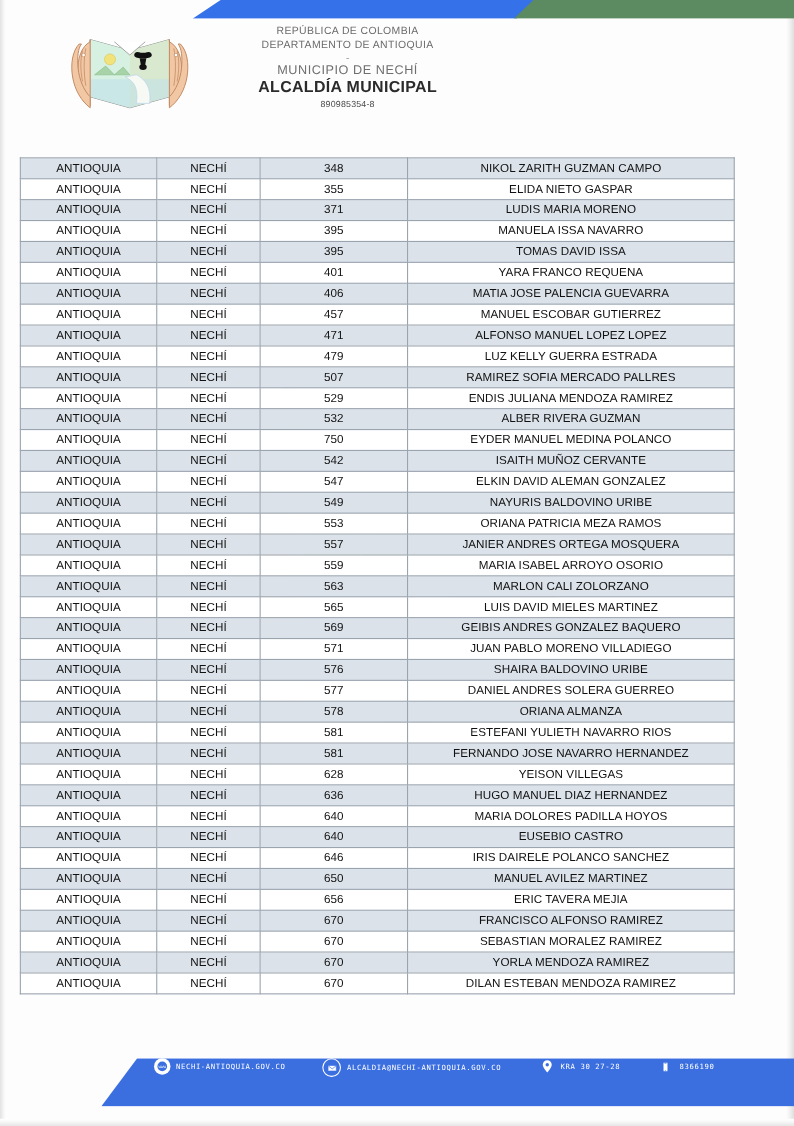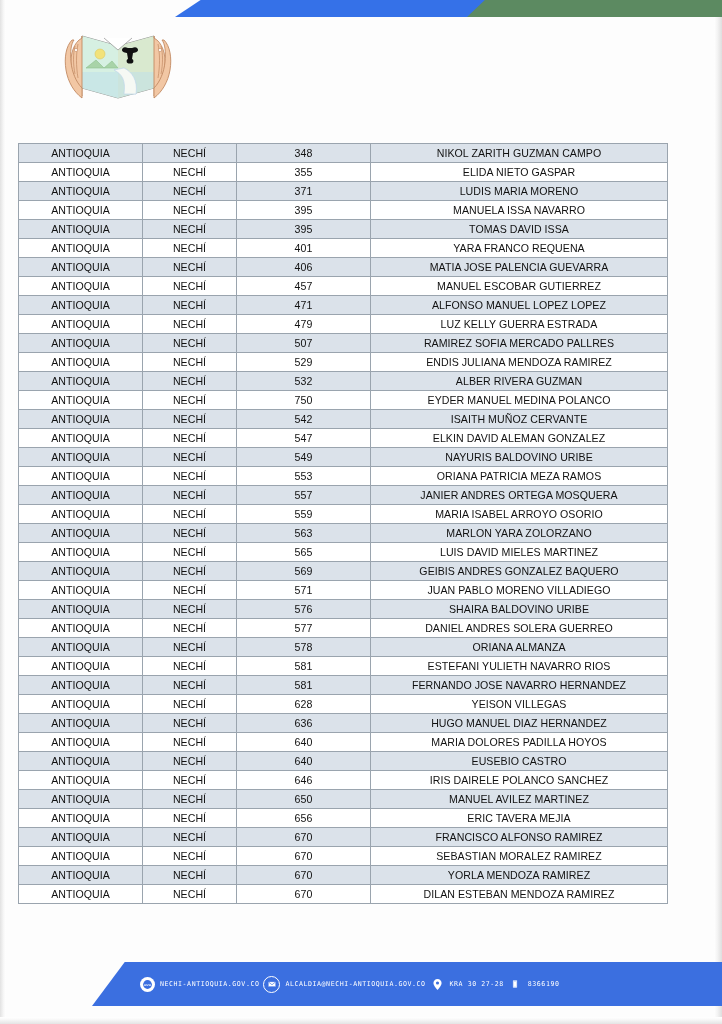--- a/index.html
+++ b/index.html
@@ -184,22 +184,22 @@
     width: 630px;
     height: 44px;
     background: #3b6fe0;
     clip-path: polygon(5.2% 0, 100% 0, 100% 100%, 0% 100%);
   }
   .footer-items {
     position: absolute;
     left: 140px; top: 0;
     height: 44px;
     display: flex;
-    align-items: center;
-    gap: 4px;
+    align-items: flex-start;
+    gap: 34px;
   }
   .f-item {
     display: flex;
     align-items: center;
     gap: 5px;
   }
   .f-icon {
     width: 15px;
     height: 15px;
     border-radius: 50%;
@@ -280,20 +280,28 @@
                    C108 58, 112 48, 113 38 C114 28, 113 20, 110 16 Z"></path>
         </g>
         <g fill="none" stroke="#c28a63" stroke-width="0.7">
           <path d="M109 22 C111 30, 111 40, 109 50"></path>
           <path d="M106 20 C108 30, 108 42, 106 54"></path>
         </g>
         <circle cx="108" cy="26" r="1.6" fill="#ffffff" stroke="#c28a63" stroke-width="0.6"></circle>
       </svg>
     </div>
 
+    <div class="header-text">
+      <div class="hdr-l1">REPÚBLICA DE COLOMBIA</div>
+      <div class="hdr-l1">DEPARTAMENTO DE ANTIOQUIA</div>
+      <div class="hdr-sep">-</div>
+      <div class="hdr-muni">MUNICIPIO DE NECHÍ</div>
+      <div class="hdr-alcaldia">ALCALDÍA MUNICIPAL</div>
+      <div class="hdr-nit">890985354-8</div>
+    </div>
   </div>
 
   <div class="watermark">
     <svg viewBox="0 0 132 80" width="390" height="430" preserveAspectRatio="none" xmlns="http://www.w3.org/2000/svg">
       <path d="M30 12 L66 22 L102 12 L102 64 L66 74 L30 64 Z" fill="#eef6ef"></path>
       <circle cx="48" cy="30" r="5" fill="#f4e9a8"></circle>
       <path d="M34 44 L44 36 L52 44 L60 37 L66 44 Z" fill="#d4e8d4"></path>
       <path d="M30 14 C22 18, 18 30, 19 42 C20 54, 24 64, 30 72 L30 12 Z" fill="#f6e0cd"></path>
       <path d="M102 14 C110 18, 114 30, 113 42 C112 54, 108 64, 102 72 L102 12 Z" fill="#f6e0cd"></path>
       <path d="M62 46 C70 50, 74 56, 72 70 L84 70 C86 56, 80 48, 72 44 Z" fill="#ffffff"></path>
@@ -426,21 +434,21 @@
           <tr class="even">
             <td>ANTIOQUIA</td>
             <td>NECHÍ</td>
             <td>559</td>
             <td>MARIA ISABEL ARROYO OSORIO</td>
           </tr>
           <tr class="odd">
             <td>ANTIOQUIA</td>
             <td>NECHÍ</td>
             <td>563</td>
-            <td>MARLON  YARA ZOLORZANO</td>
+            <td>MARLON  CALI ZOLORZANO</td>
           </tr>
           <tr class="even">
             <td>ANTIOQUIA</td>
             <td>NECHÍ</td>
             <td>565</td>
             <td>LUIS DAVID MIELES MARTINEZ</td>
           </tr>
           <tr class="odd">
             <td>ANTIOQUIA</td>
             <td>NECHÍ</td>

